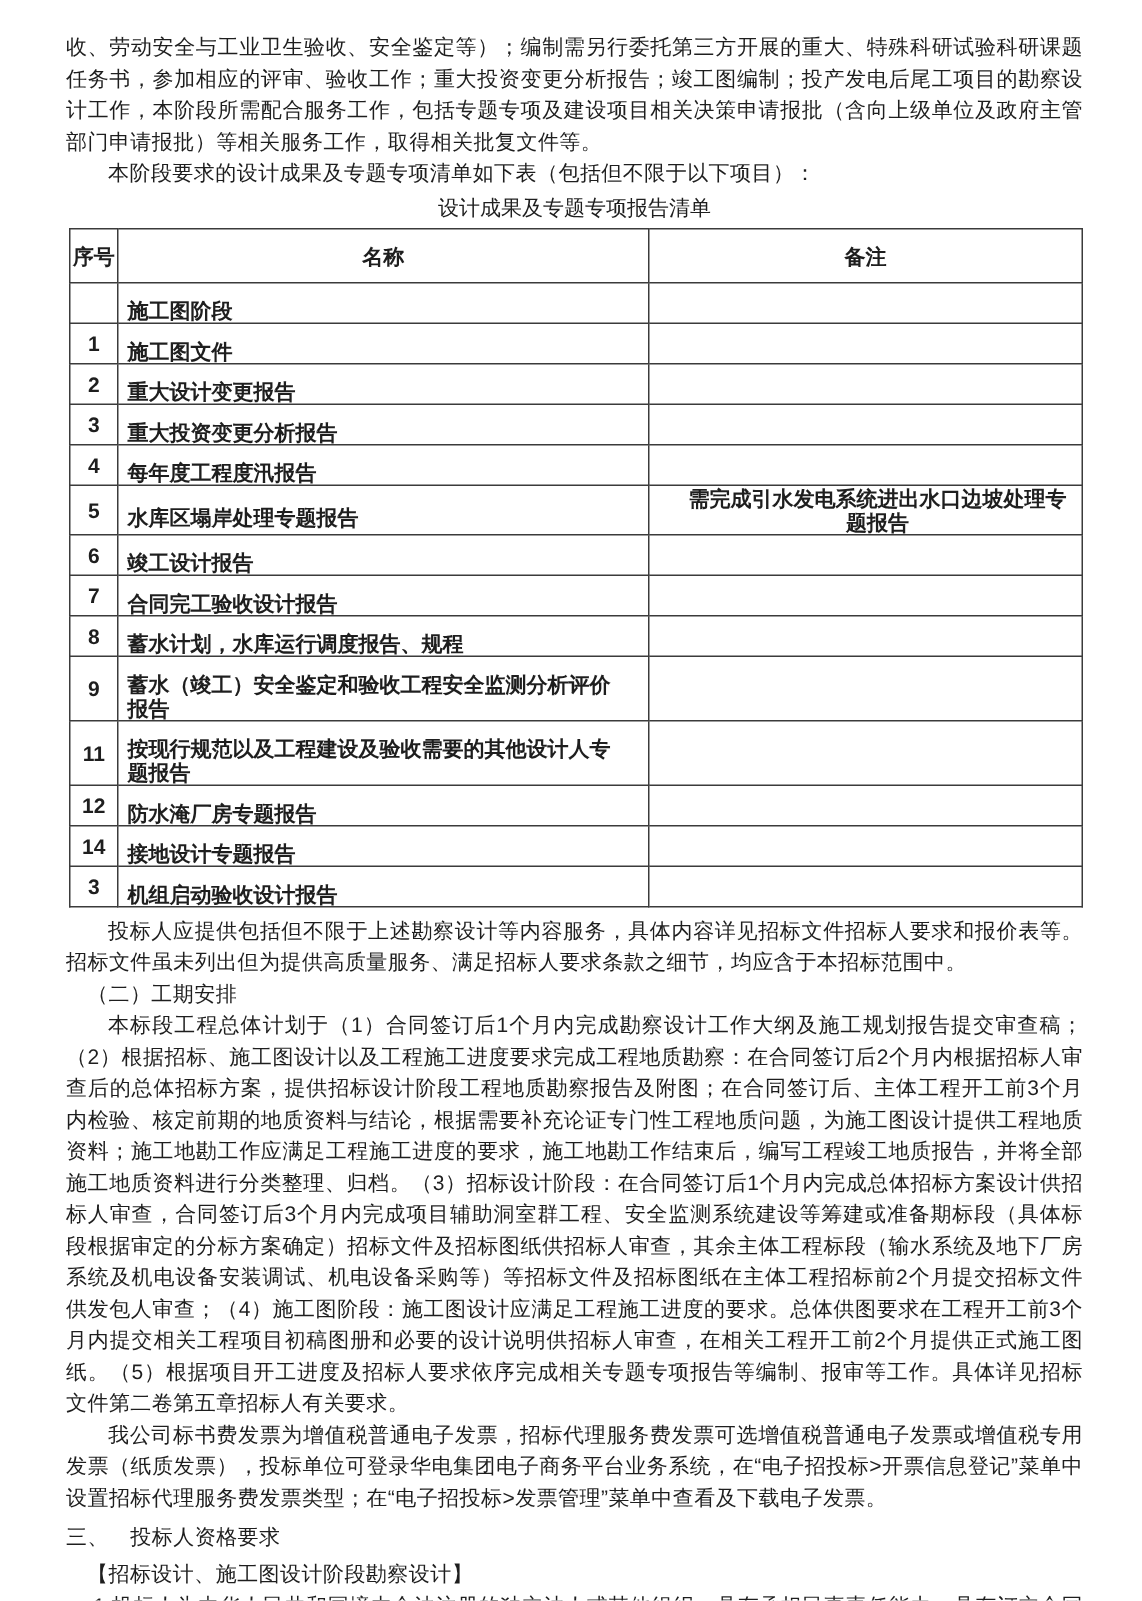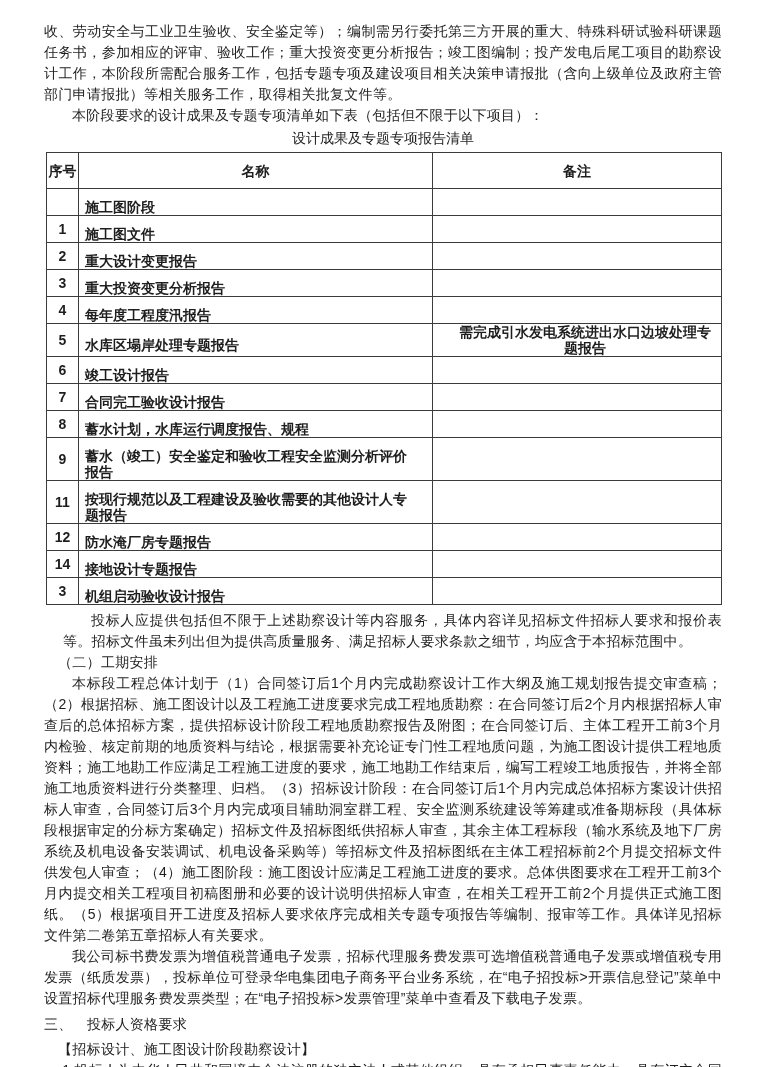--- a/index.html
+++ b/index.html
@@ -49,21 +49,21 @@
     font-weight: bold;
     vertical-align: middle;
     overflow: hidden;
     word-break: break-all;
   }
   table.report th { text-align: center; padding: 2px 1px; }
   table.report th.h-no { height: 36px; }
   table.report td.c-no { text-align: center; padding: 0 1px; height: 16px; }
   table.report td.c-name { text-align: left; padding: 10px 14px 0 6px; }
   table.report td.c-remark { text-align: center; padding: 0 4px 0 20px; margin-top: 20px; }
-  .after-table { margin-top: 5px; margin-left: 19px; }
+  .after-table { margin-top: 5px; }
   .section-heading { margin-top: 5px; }
   .bracket-heading { margin-top: 4px; }
 </style>
 </head>
 <body>
 
 <div class="page">
 
   <p class="para">收、劳动安全与工业卫生验收、安全鉴定等）；编制需另行委托第三方开展的重大、特殊科研试验科研课题任务书，参加相应的评审、验收工作；重大投资变更分析报告；竣工图编制；投产发电后尾工项目的勘察设计工作，本阶段所需配合服务工作，包括专题专项及建设项目相关决策申请报批（含向上级单位及政府主管部门申请报批）等相关服务工作，取得相关批复文件等。</p>
 

